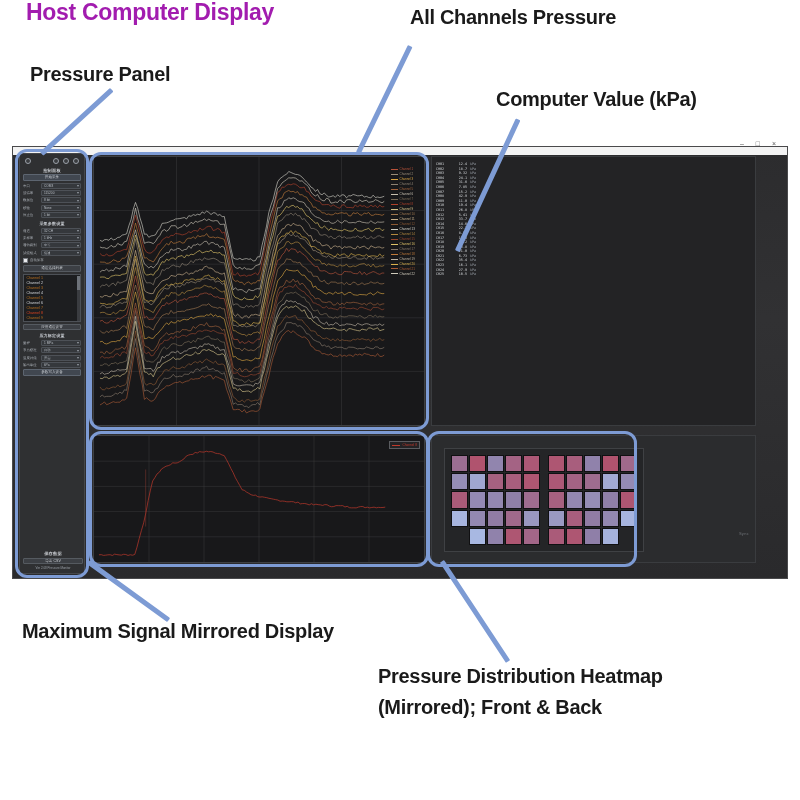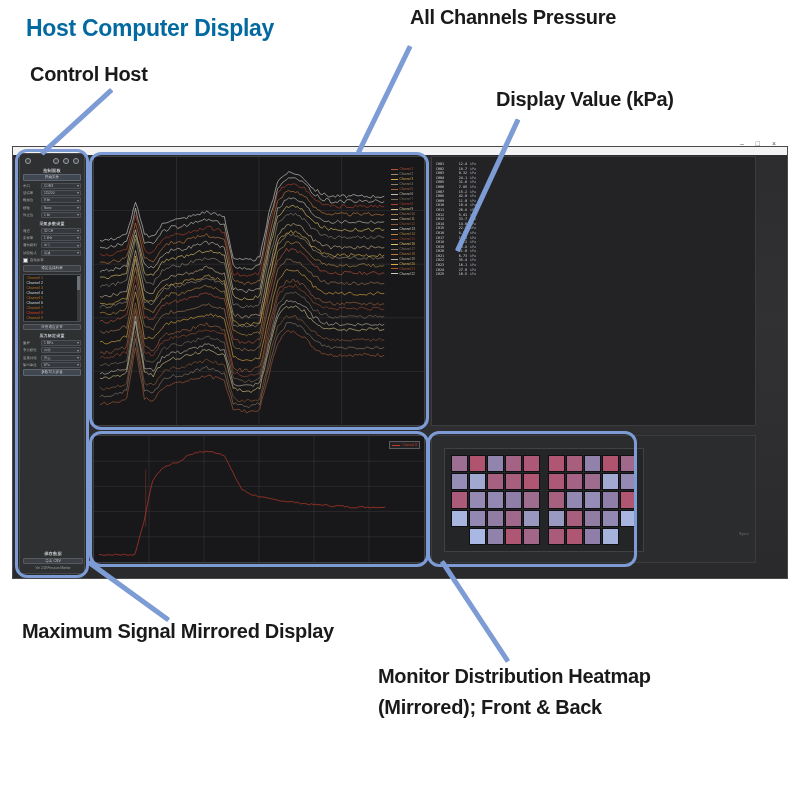--- a/index.html
+++ b/index.html
@@ -659,22 +659,22 @@
   </div>
 
   <div id="leader-layer">
       <div class="leader" style="left: 40px; top: 152px; width: 94.8472px; height: 5px; transform: rotate(-42.4362deg);"></div>
       <div class="leader" style="left: 356px; top: 152px; width: 118.966px; height: 5px; transform: rotate(-64.0811deg);"></div>
       <div class="leader" style="left: 455px; top: 250px; width: 145.413px; height: 5px; transform: rotate(-65.1973deg);"></div>
       <div class="leader" style="left: 90px; top: 560px; width: 98.813px; height: 5px; transform: rotate(35.9421deg);"></div>
       <div class="leader" style="left: 444px; top: 560px; width: 119.817px; height: 5px; transform: rotate(56.5752deg);"></div>
     </div>
   <div id="label-layer">
-      <div class="callout red" style="left: 26px; top: 16px; font-size: 23px; color: #0369a1;">Host Computer Display</div>
-      <div class="callout" style="left: 30px; top: 63px; font-size: 20px; color: rgb(26, 26, 26);">Control Host</div>
+      <div class="callout red" style="left: 26px; top: 0; font-size: 23px; color: #a21caf;">Host Computer Display</div>
+      <div class="callout" style="left: 30px; top: 63px; font-size: 20px; color: rgb(26, 26, 26);">Pressure Panel</div>
       <div class="callout" style="left: 410px; top: 6px; font-size: 20px; color: rgb(26, 26, 26);">All Channels Pressure</div>
-      <div class="callout" style="left: 496px; top: 88px; font-size: 20px; color: rgb(26, 26, 26);">Display Value (kPa)</div>
+      <div class="callout" style="left: 496px; top: 88px; font-size: 20px; color: rgb(26, 26, 26);">Computer Value (kPa)</div>
       <div class="callout" style="left: 22px; top: 620px; font-size: 20px; color: rgb(26, 26, 26);">Maximum Signal Mirrored Display</div>
-      <div class="callout" style="left: 378px; top: 665px; font-size: 20px; color: rgb(26, 26, 26);">Monitor Distribution Heatmap</div>
+      <div class="callout" style="left: 378px; top: 665px; font-size: 20px; color: rgb(26, 26, 26);">Pressure Distribution Heatmap</div>
       <div class="callout" style="left: 378px; top: 696px; font-size: 20px; color: rgb(26, 26, 26);">(Mirrored); Front &amp; Back</div>
     </div>
 
 </div>
 
 </body></html>

